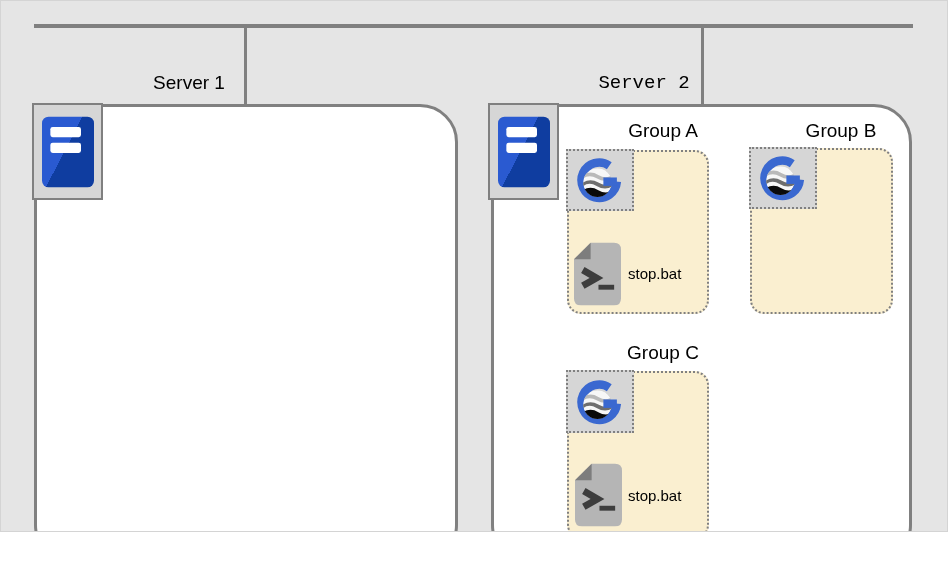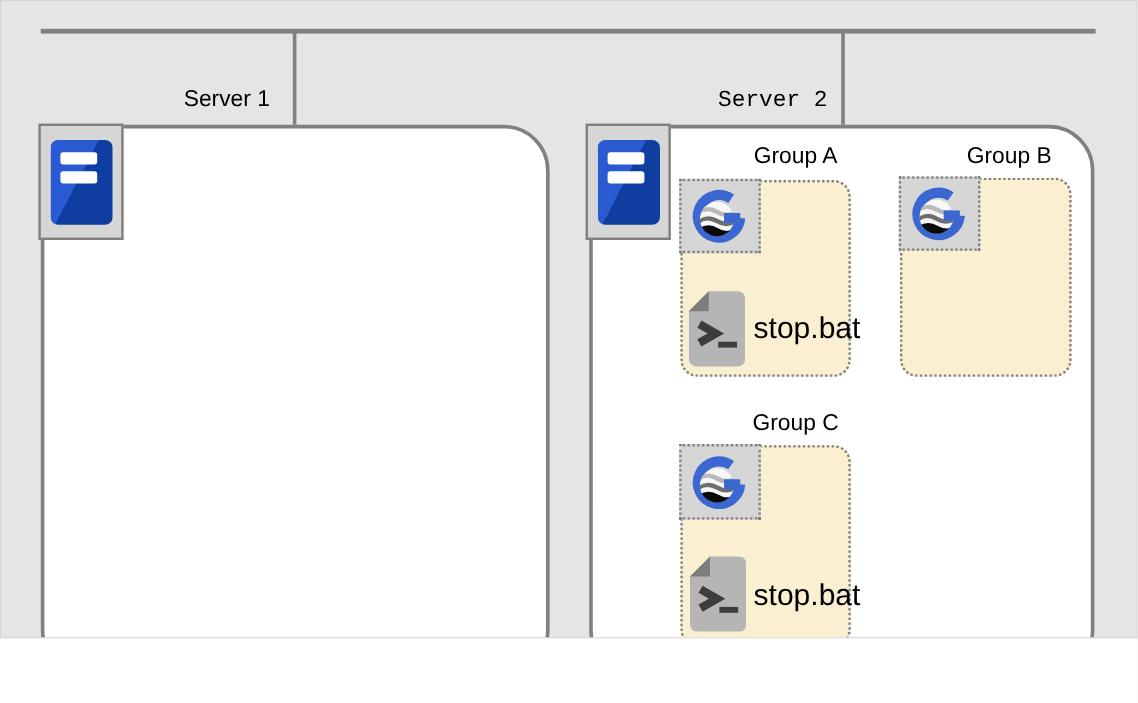--- a/index.html
+++ b/index.html
@@ -23,21 +23,21 @@
     background: var(--group-bg, #FAEFD0);
     border:2px dotted var(--tile-border, #808080);
     border-radius:14px;
   }
   .tile {
     background: var(--tile-bg, #D6D6D6);
     display:flex; align-items:center; justify-content:center;
   }
   .tile.solid  { border:2px solid  var(--tile-border, #808080); }
   .tile.dotted { border:2px dotted var(--tile-border, #808080); }
-  .script-label { font-size:25px; color:#000000; white-space:nowrap; line-height:24px; }
+  .script-label { font-size:15px; color:#000000; white-space:nowrap; line-height:24px; }
   svg { display:block; }
   #symlib { position:absolute; width:0; height:0; overflow:hidden; }
 </style>
 </head>
 <body>
 
 <svg id="symlib" aria-hidden="true">
   <defs>
     <linearGradient id="srv-grad" x1="0" y1="0" x2="1" y2="0.7">
       <stop offset="0.52" stop-color="#2A5AD1"></stop>

